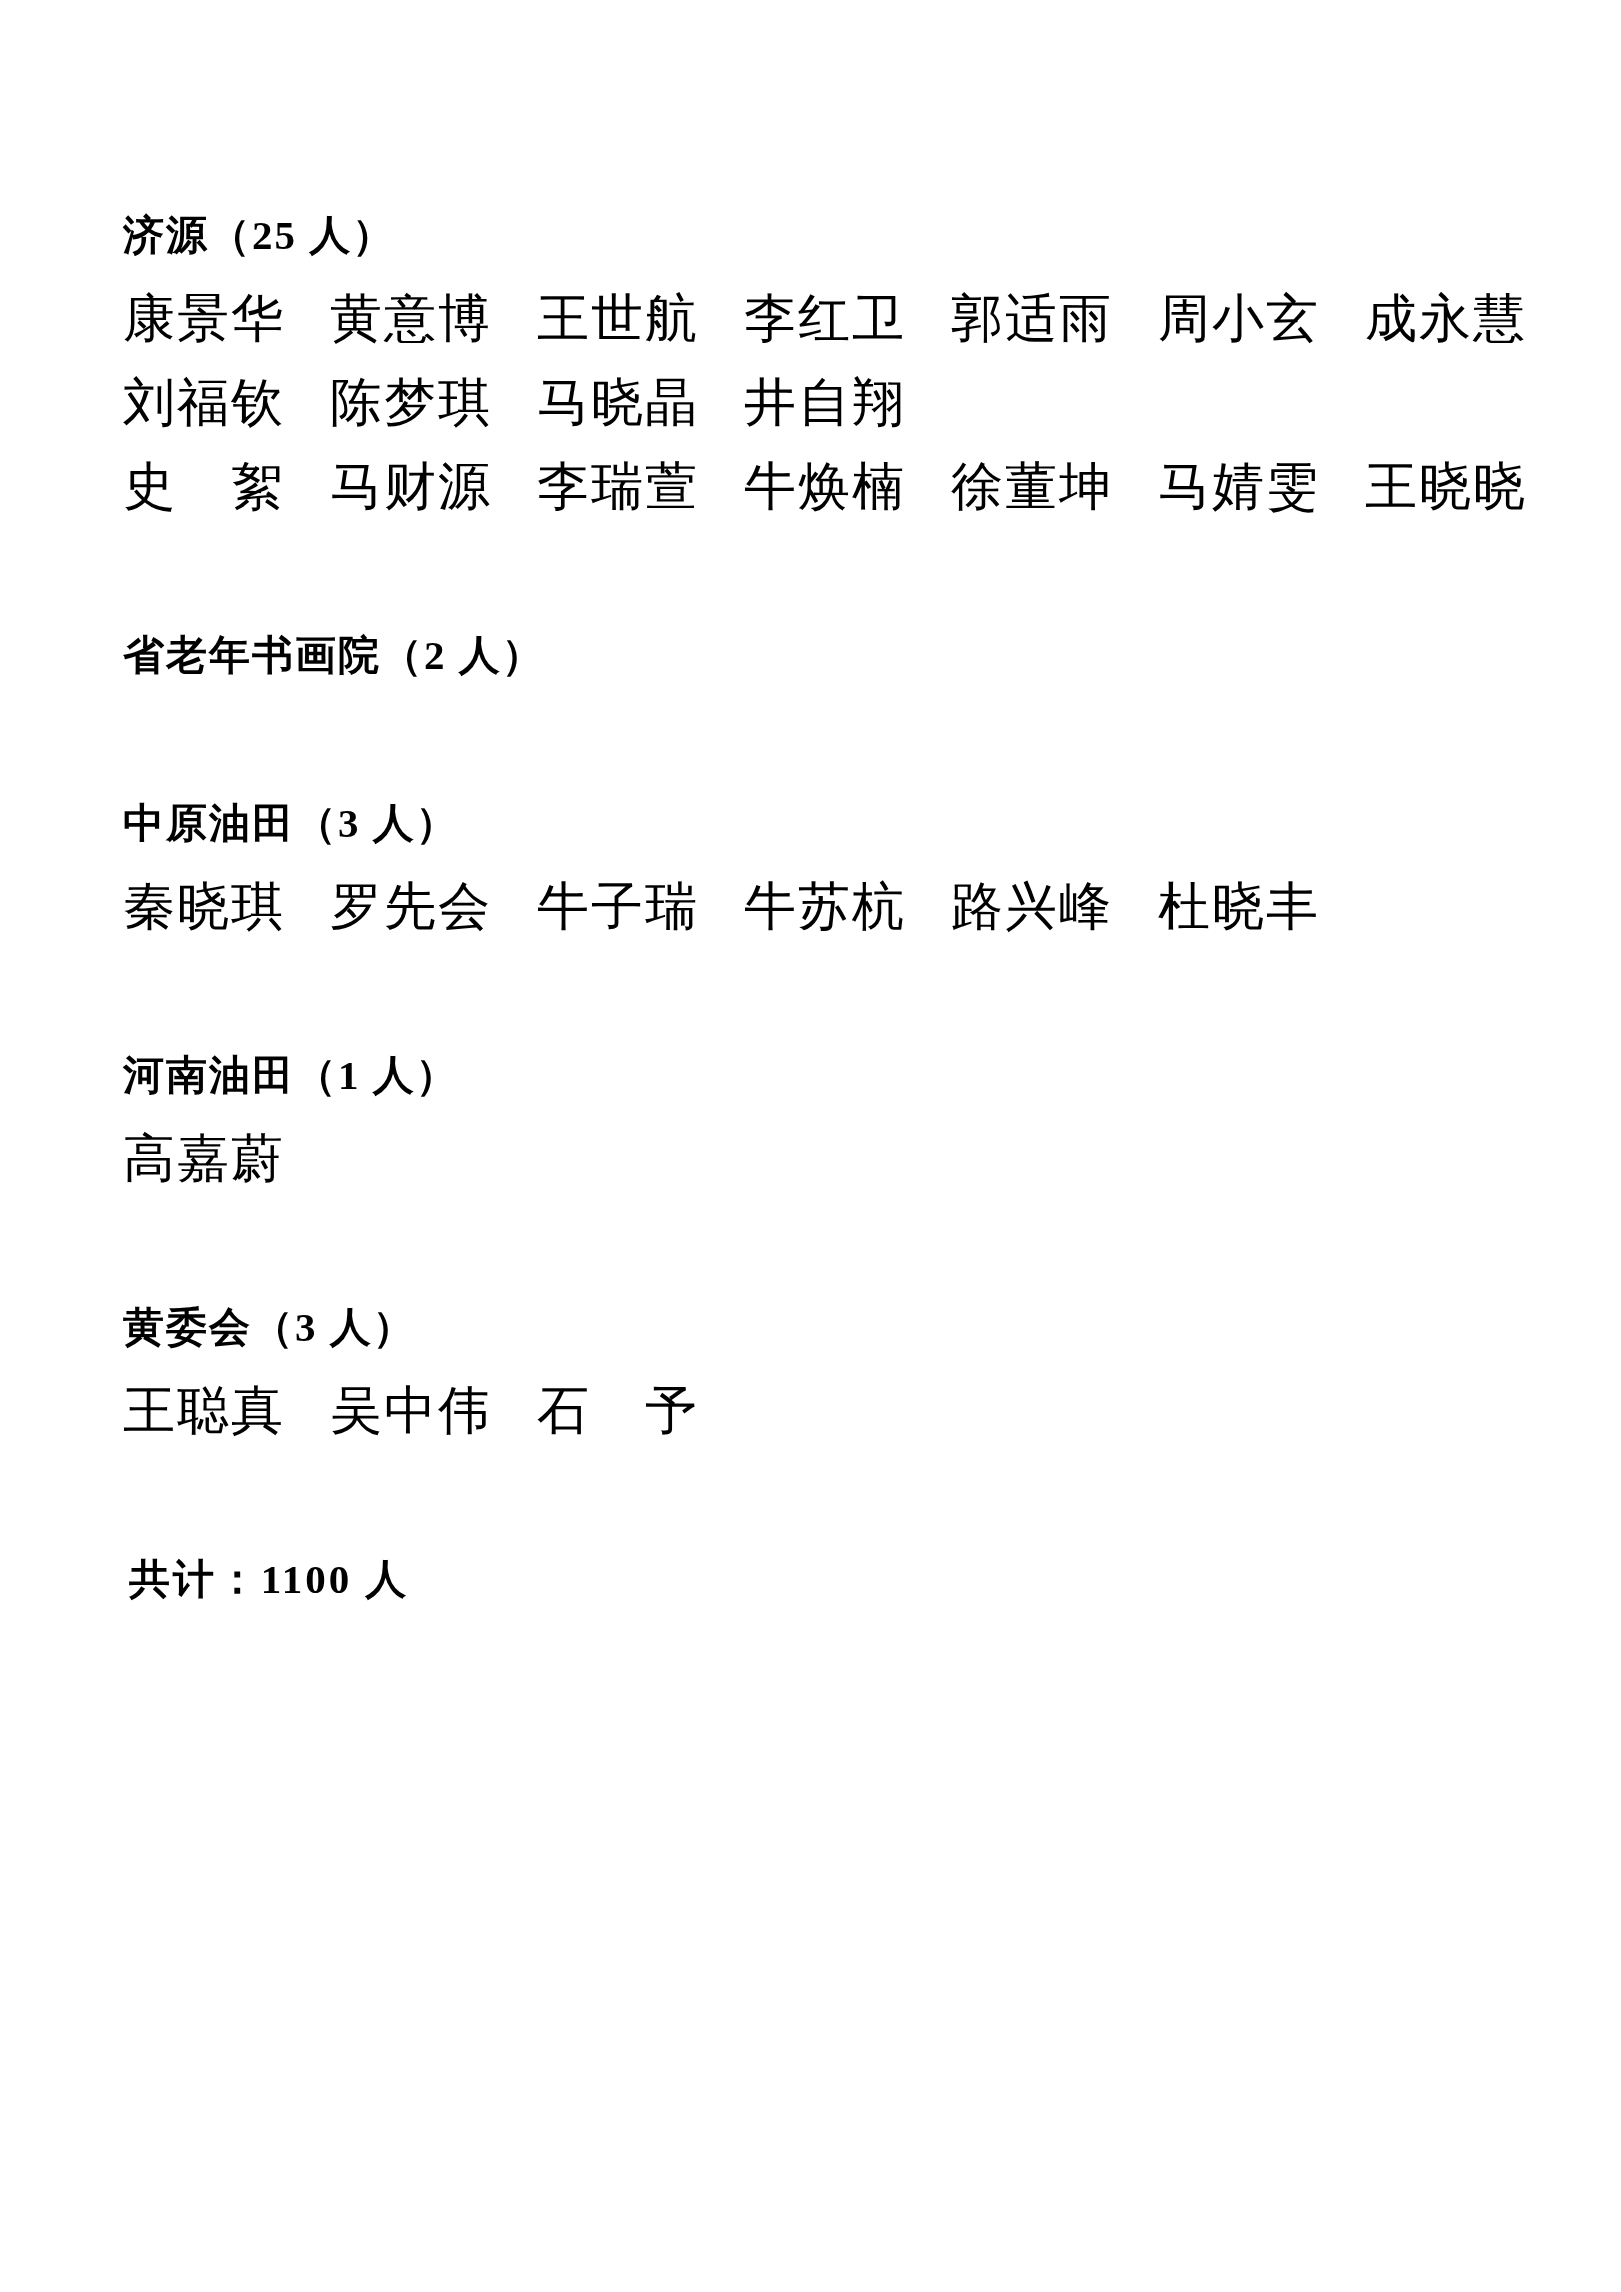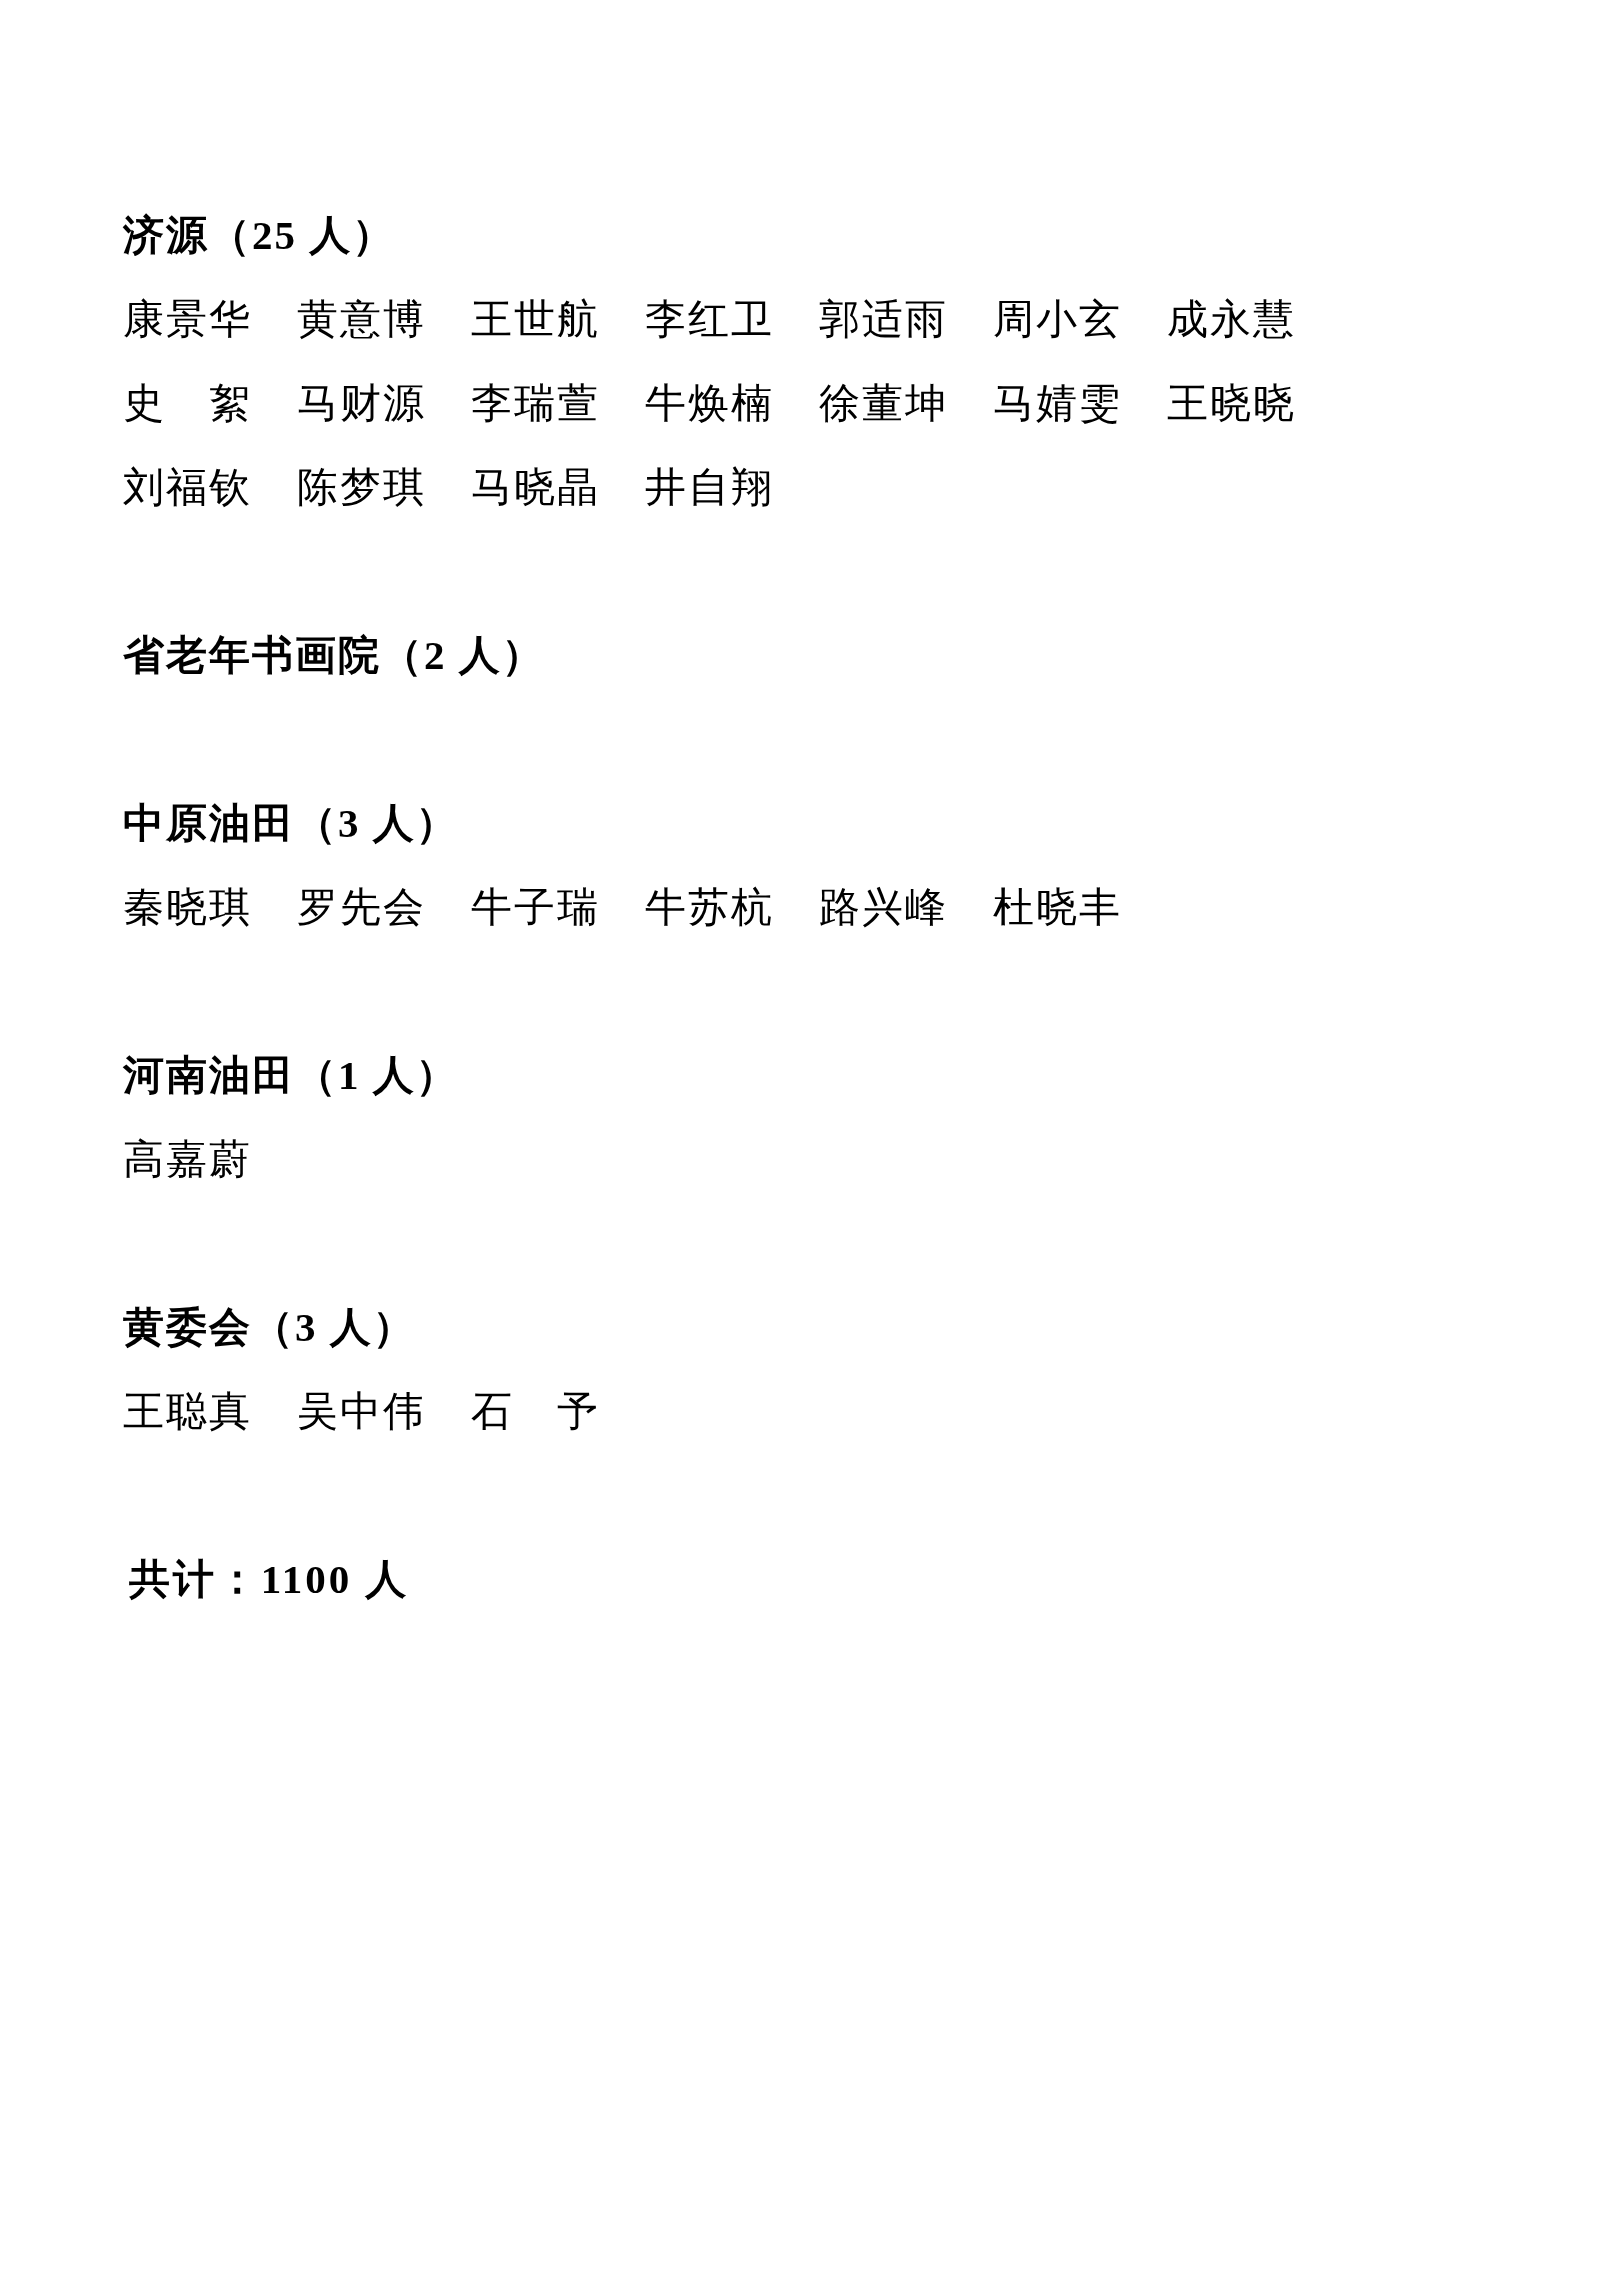--- a/index.html
+++ b/index.html
@@ -33,21 +33,21 @@
     letter-spacing: 2px;
     margin: 0;
     white-space: pre;
   }
   .names-row {
     height: 84px;
     display: flex;
     align-items: center;
   }
   .person-name {
-    font-size: 41px;
+    font-size: 52px;
     letter-spacing: 2px;
     margin-right: 45px;
     white-space: pre;
   }
   .section {
     margin-bottom: 84px;
   }
   .total-line .heading-text {
     letter-spacing: 2.9px;
     margin-left: 6px;
@@ -66,33 +66,33 @@
           <div class="names-row">
             <span class="person-name">康景华</span>
             <span class="person-name">黄意博</span>
             <span class="person-name">王世航</span>
             <span class="person-name">李红卫</span>
             <span class="person-name">郭适雨</span>
             <span class="person-name">周小玄</span>
             <span class="person-name">成永慧</span>
           </div>
           <div class="names-row">
+            <span class="person-name">刘福钦</span>
+            <span class="person-name">陈梦琪</span>
+            <span class="person-name">马晓晶</span>
+            <span class="person-name">井自翔</span>
+          </div>
+          <div class="names-row">
             <span class="person-name">史　絮</span>
             <span class="person-name">马财源</span>
             <span class="person-name">李瑞萱</span>
             <span class="person-name">牛焕楠</span>
             <span class="person-name">徐董坤</span>
             <span class="person-name">马婧雯</span>
             <span class="person-name">王晓晓</span>
-          </div>
-          <div class="names-row">
-            <span class="person-name">刘福钦</span>
-            <span class="person-name">陈梦琪</span>
-            <span class="person-name">马晓晶</span>
-            <span class="person-name">井自翔</span>
           </div>
         </div>
   </section>
 
   <section class="section">
     <div class="line">
       <h2 class="heading-text">省老年书画院（2 人）</h2>
     </div>
   </section>
 

